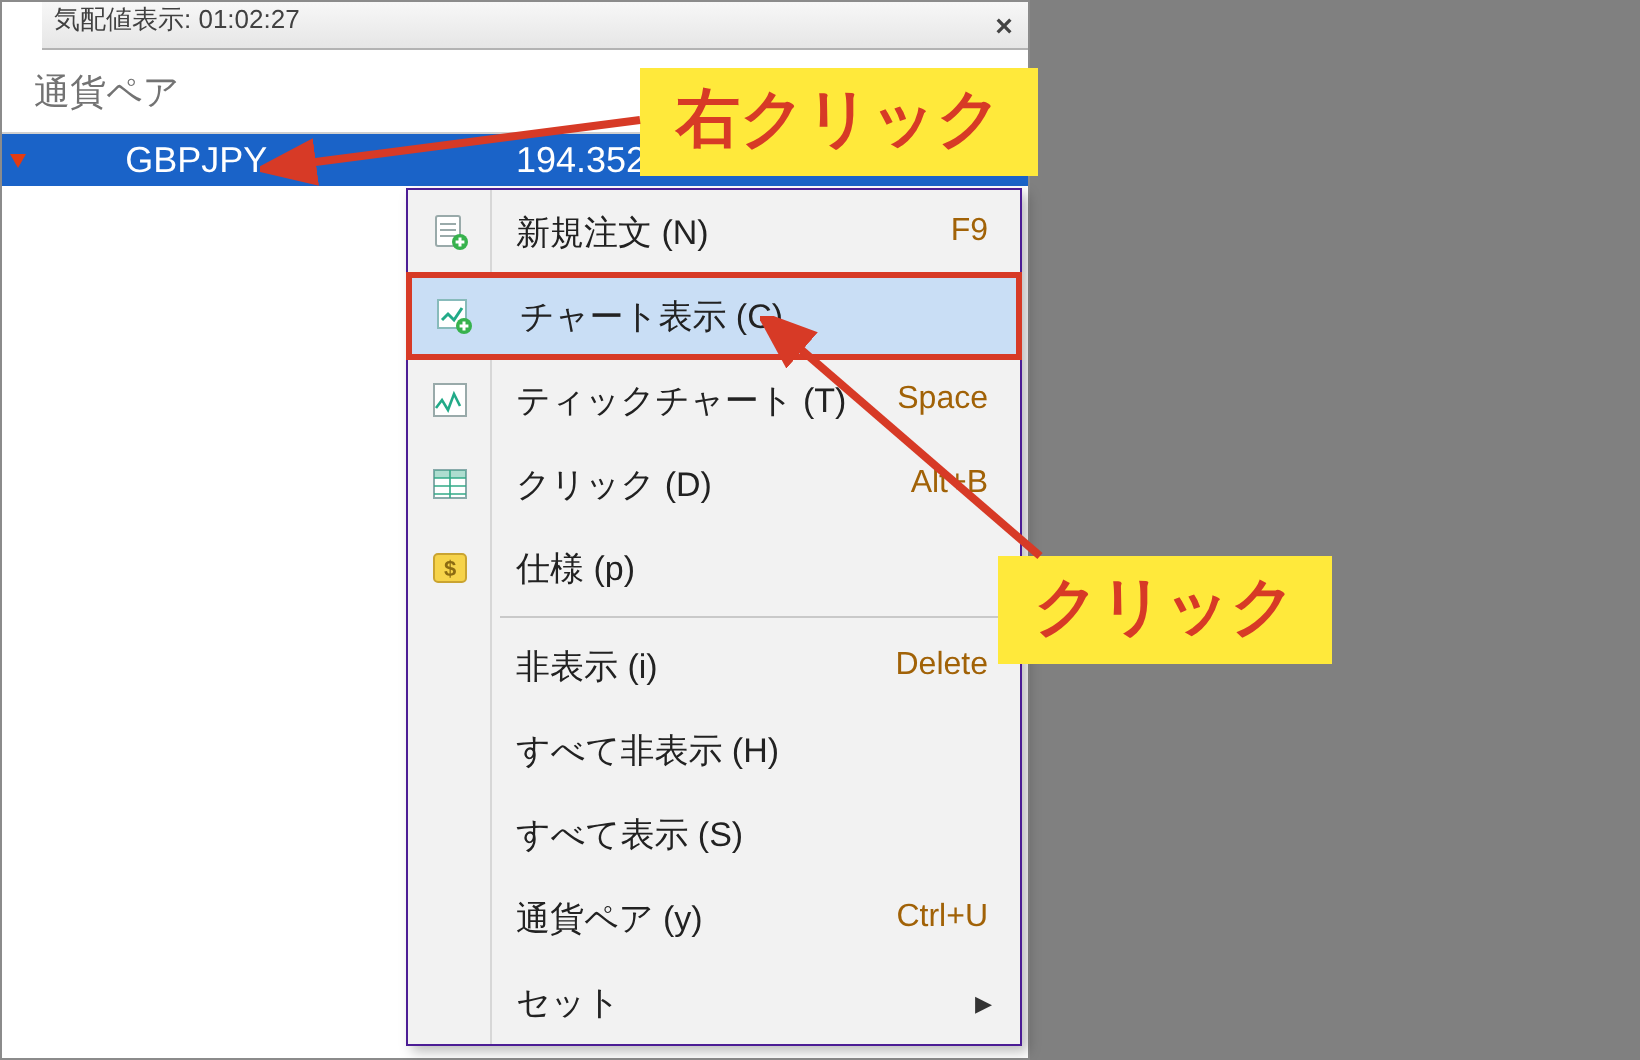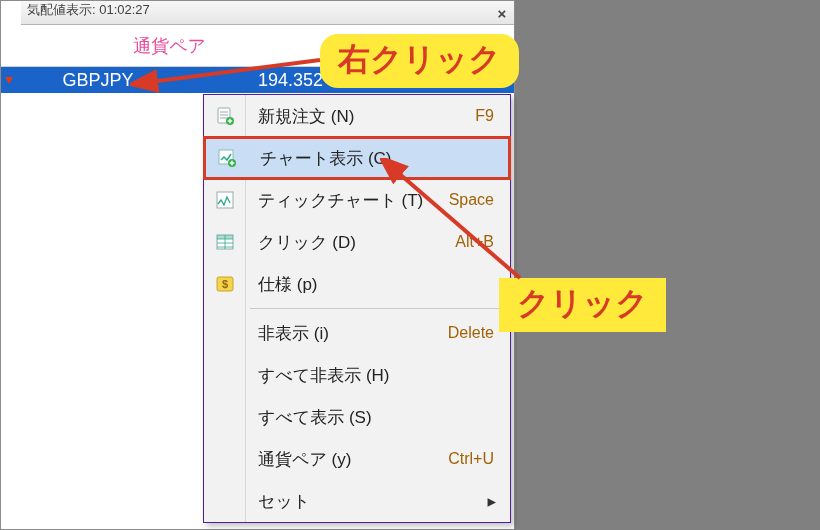--- a/index.html
+++ b/index.html
@@ -43,24 +43,23 @@
   }
 
   .headers {
     height: 42px;
     display: flex;
     align-items: center;
     border-bottom: 1px solid #d0d0d0;
   }
   .col-pair {
     width: 205px;
-    padding-left: 0;
+    padding-left: 16px;
     font-size: 18px;
-    color: #ec4899;
-    text-align: right;
+    color: #737373;
   }
 
   .row {
     height: 26px;
     display: flex;
     align-items: center;
     font-size: 18px;
   }
   .row.selected {
     background: #1a63c8;
@@ -275,21 +274,21 @@
   </div>
 
   <div class="menu-item">
     <span class="icon"></span>
     <span class="label">セット</span>
     <span class="submenu-arrow">▸</span>
   </div>
 
 </div>
 
-<div class="callout" style="left:320px; top:34px;border-radius:18px;">右クリック</div>
+<div class="callout" style="left:320px; top:34px;">右クリック</div>
 <div class="callout" style="left:451px; top:278px;margin-left:48px;">クリック</div>
 
 <svg class="arrow" style="left:130px; top:50px;" width="200" height="50">
   <defs>
     <marker id="ah1" markerWidth="10" markerHeight="10" refX="2" refY="3" orient="auto">
       <path d="M0 0 L8 3 L0 6 Z" fill="#d73a26"></path>
     </marker>
   </defs>
   <line x1="190" y1="10" x2="20" y2="32" stroke="#d73a26" stroke-width="4" marker-end="url(#ah1)"></line>
 </svg>

